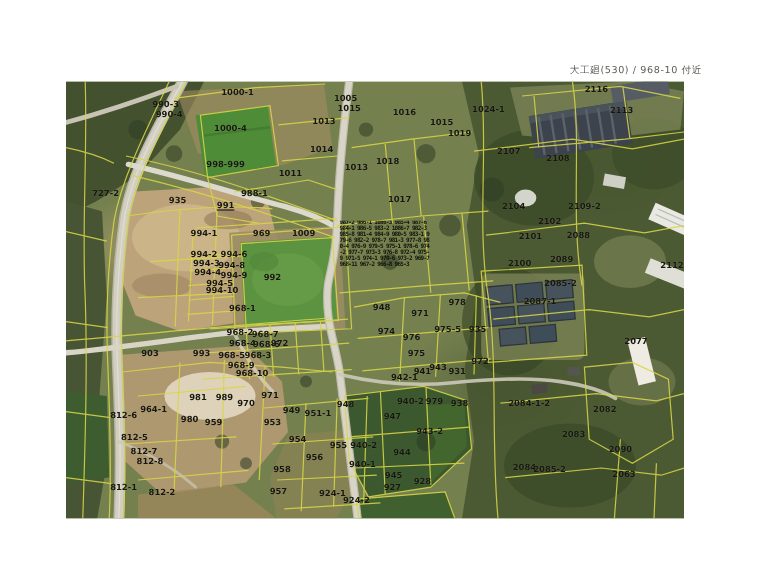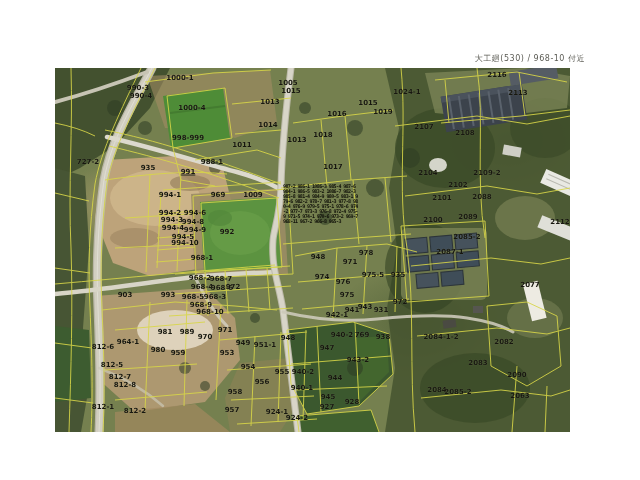--- a/index.html
+++ b/index.html
@@ -178,34 +178,34 @@
         <path d="M238,55 L288,48 L338,42 M290,48 L296,112 M266,52 L272,118"></path>
         <path d="M226,120 L296,112 L352,108 M298,112 L304,176 M330,110 L336,174"></path>
         <path d="M228,176 L300,170 L356,166"></path>
         <path d="M0,216 C70,210 150,202 220,197"></path>
       </g>
     </svg>
 
     <div class="labels" id="labels">
         <span class="plabel" style="left: 83px; top: 20px;">990-3</span>
         <span class="plabel" style="left: 86px; top: 28px;">990-4</span>
-        <span class="plabel" style="left: 125px; top: 10px;">1000-1</span>
+        <span class="plabel" style="left: 143px; top: 10px;">1000-1</span>
         <span class="plabel" style="left: 137px; top: 40px;">1000-4</span>
         <span class="plabel" style="left: 187px; top: 77px;">1011</span>
         <span class="plabel" style="left: 133px; top: 70px;">998-999</span>
         <span class="plabel" style="left: 157px; top: 94px;">988-1</span>
         <span class="plabel" style="left: 93px; top: 100px;">935</span>
         <span class="plabel" style="left: 133px; top: 104px; text-decoration: underline;">991</span>
         <span class="plabel" style="left: 33px; top: 94px;">727-2</span>
         <span class="plabel" style="left: 233px; top: 15px;">1005</span>
         <span class="plabel" style="left: 236px; top: 23px;">1015</span>
         <span class="plabel" style="left: 215px; top: 34px;">1013</span>
         <span class="plabel" style="left: 213px; top: 57px;">1014</span>
         <span class="plabel" style="left: 242px; top: 72px;">1013</span>
-        <span class="plabel" style="left: 282px; top: 46px;">1016</span>
+        <span class="plabel" style="left: 282px; top: 26px;">1016</span>
         <span class="plabel" style="left: 313px; top: 35px;">1015</span>
         <span class="plabel" style="left: 328px; top: 44px;">1019</span>
         <span class="plabel" style="left: 352px; top: 24px;">1024-1</span>
         <span class="plabel" style="left: 268px; top: 67px;">1018</span>
         <span class="plabel" style="left: 278px; top: 99px;">1017</span>
         <span class="plabel" style="left: 369px; top: 59px;">2107</span>
         <span class="plabel" style="left: 393px; top: 65px; margin-left: 17px;">2108</span>
         <span class="plabel" style="left: 442px; top: 7px;">2116</span>
         <span class="plabel" style="left: 463px; top: 25px;">2113</span>
         <span class="plabel" style="left: 373px; top: 105px;">2104</span>
@@ -251,33 +251,33 @@
         <span class="plabel" style="left: 150px; top: 269px;">970</span>
         <span class="plabel" style="left: 170px; top: 262px;">971</span>
         <span class="plabel" style="left: 172px; top: 285px;">953</span>
         <span class="plabel" style="left: 57px; top: 297px;">812-5</span>
         <span class="plabel" style="left: 65px; top: 309px;">812-7</span>
         <span class="plabel" style="left: 70px; top: 317px;">812-8</span>
         <span class="plabel" style="left: 48px; top: 339px;">812-1</span>
         <span class="plabel" style="left: 80px; top: 343px;">812-2</span>
         <span class="plabel" style="left: 263px; top: 189px;">948</span>
         <span class="plabel" style="left: 295px; top: 194px;">971</span>
-        <span class="plabel" style="left: 311px; top: 185px;">978</span>
+        <span class="plabel" style="left: 326px; top: 185px;">978</span>
         <span class="plabel" style="left: 267px; top: 209px;">974</span>
         <span class="plabel" style="left: 288px; top: 214px;">976</span>
         <span class="plabel" style="left: 318px; top: 207px;">975-5</span>
         <span class="plabel" style="left: 343px; top: 207px;">935</span>
         <span class="plabel" style="left: 292px; top: 227px;">975</span>
         <span class="plabel" style="left: 345px; top: 234px;">972</span>
         <span class="plabel" style="left: 297px; top: 242px;">941</span>
         <span class="plabel" style="left: 310px; top: 239px;">943</span>
         <span class="plabel" style="left: 326px; top: 242px;">931</span>
         <span class="plabel" style="left: 282px; top: 247px;">942-1</span>
         <span class="plabel" style="left: 287px; top: 267px;">940-2</span>
-        <span class="plabel" style="left: 307px; top: 267px;">769</span>
+        <span class="plabel" style="left: 307px; top: 267px;">979</span>
         <span class="plabel" style="left: 328px; top: 269px;">938</span>
         <span class="plabel" style="left: 188px; top: 275px;">949</span>
         <span class="plabel" style="left: 210px; top: 277px;">951-1</span>
         <span class="plabel" style="left: 233px; top: 270px;">948</span>
         <span class="plabel" style="left: 272px; top: 280px;">947</span>
         <span class="plabel" style="left: 303px; top: 292px;">943-2</span>
         <span class="plabel" style="left: 193px; top: 299px;">954</span>
         <span class="plabel" style="left: 207px; top: 314px;">956</span>
         <span class="plabel" style="left: 227px; top: 304px;">955</span>
         <span class="plabel" style="left: 248px; top: 304px;">940-2</span>

